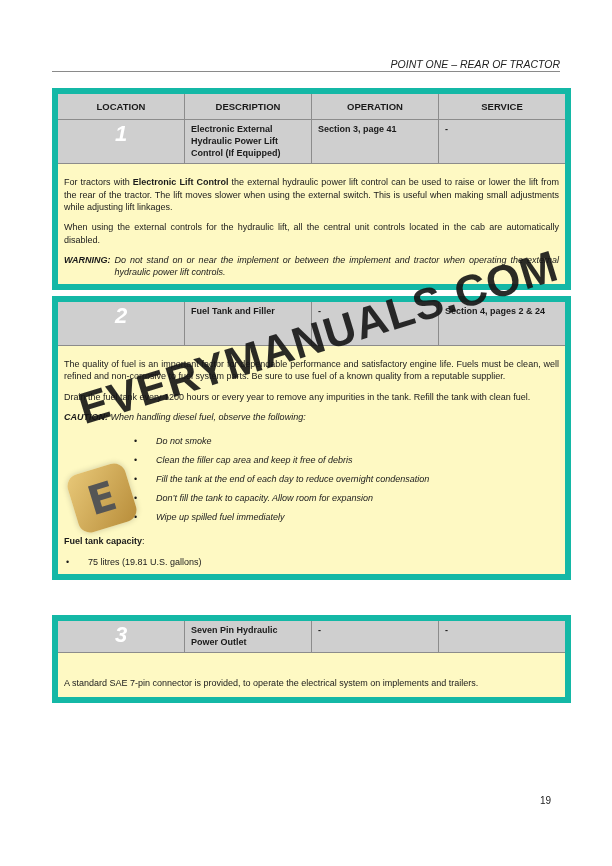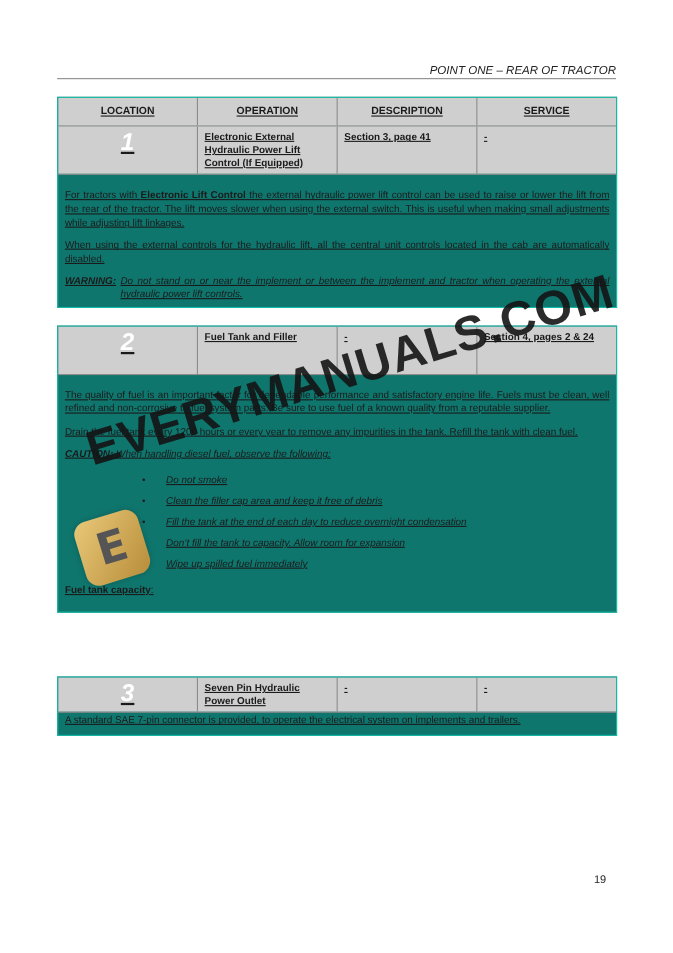--- a/index.html
+++ b/index.html
@@ -2,21 +2,21 @@
 <html><head>
 <meta charset="utf-8">
 <style>
   html, body { margin: 0; padding: 0; background: #ffffff; }
   body { width: 612px; height: 866px; position: relative; overflow: hidden;
          font-family: "Liberation Sans", sans-serif; color: #1a1a1a; }
   .header-title { position: absolute; top: 58px; left: 52px; width: 508px; text-align: right;
                   font-size: 10.5px; font-style: italic; color: #222; }
   .header-rule { position: absolute; top: 71px; left: 52px; width: 508px; height: 0;
                  border-top: 1px solid #8a8a8a; }
-  .block { position: absolute; left: 52px; width: 507px; border: 1px solid #14b8a6; background: #0f766e; text-decoration: underline; }
+  .block { position: absolute; left: 52px; width: 507px; border: 6px solid #14b8a6; background: #fef9c3; }
   .row { display: flex; background: #cfcfcf; }
   .cell { box-sizing: border-box; border-right: 1px solid #8c8c8c; font-size: 9px; font-weight: bold;
           padding: 4px 6px; line-height: 1.3; }
   .cell:last-child { border-right: none; }
   .c1 { width: 127px; } .c2 { width: 127px; } .c3 { width: 127px; } .c4 { flex: 1; }
   .head .cell { text-align: center; font-size: 9.5px; padding: 7px 4px 6px; }
   .head { border-bottom: 1px solid #8c8c8c; }
   .num { text-align: center; color: #fff; font-size: 22px; font-style: italic; font-weight: bold;
          padding: 2px 0 0; line-height: 1.1; }
   .body { border-top: 1px solid #8c8c8c; padding: 12px 6px 5px 6px; font-size: 9px; line-height: 1.37;
@@ -42,22 +42,22 @@
 </style>
 </head>
 <body>
 
 <div class="header-title">POINT ONE – REAR OF TRACTOR</div>
 <div class="header-rule"></div>
 
 <div class="block" style="top:88px;">
   <div class="row head">
     <div class="cell c1">LOCATION</div>
+    <div class="cell c2">DESCRIPTION</div>
     <div class="cell c3">OPERATION</div>
-    <div class="cell c2">DESCRIPTION</div>
     <div class="cell c4">SERVICE</div>
   </div>
   <div class="row">
     <div class="cell c1 num">1</div>
     <div class="cell c2">Electronic External Hydraulic Power Lift Control (If Equipped)</div>
     <div class="cell c3">Section 3, page 41</div>
     <div class="cell c4">-</div>
   </div>
   <div class="body">
     <p><span>For tractors with </span><b>Electronic Lift Control</b><span> the external hydraulic power lift control can be used to raise or lower the lift from the rear of the tractor. The lift moves slower when using the external switch. This is useful when making small adjustments while adjusting lift linkages.</span></p>
@@ -81,31 +81,34 @@
     <p>Drain the fuel tank every 1200 hours or every year to remove any impurities in the tank. Refill the tank with clean fuel.</p>
     <p style="margin-bottom:6px;"><b style="font-style:italic;">CAUTION:</b> <i>When handling diesel fuel, observe the following:</i></p>
     <ul class="bullets">
       <li>Do not smoke</li>
       <li>Clean the filler cap area and keep it free of debris</li>
       <li>Fill the tank at the end of each day to reduce overnight condensation</li>
       <li>Don’t fill the tank to capacity. Allow room for expansion</li>
       <li>Wipe up spilled fuel immediately</li>
     </ul>
     <p style="margin-bottom:9px;"><b>Fuel tank capacity</b><span>:</span></p>
+    <ul class="plain-bullets">
+      <li>75 litres (19.81 U.S. gallons)</li>
+    </ul>
   </div>
 </div>
 
 <div class="block" style="top:615px;">
   <div class="row">
     <div class="cell c1 num">3</div>
     <div class="cell c2">Seven Pin Hydraulic Power Outlet</div>
     <div class="cell c3">-</div>
     <div class="cell c4">-</div>
   </div>
-  <div class="body" style="padding:0 6px 7px;">
+  <div class="body" style="padding:24px 6px 7px;">
     <p>A standard SAE 7-pin connector is provided, to operate the electrical system on implements and trailers.</p>
   </div>
 </div>
 
 <div class="wm-logo">
     <span>E</span>
   </div>
 <div class="watermark">EVERYMANUALS.COM</div>
 
 <div class="page-num">19</div>

